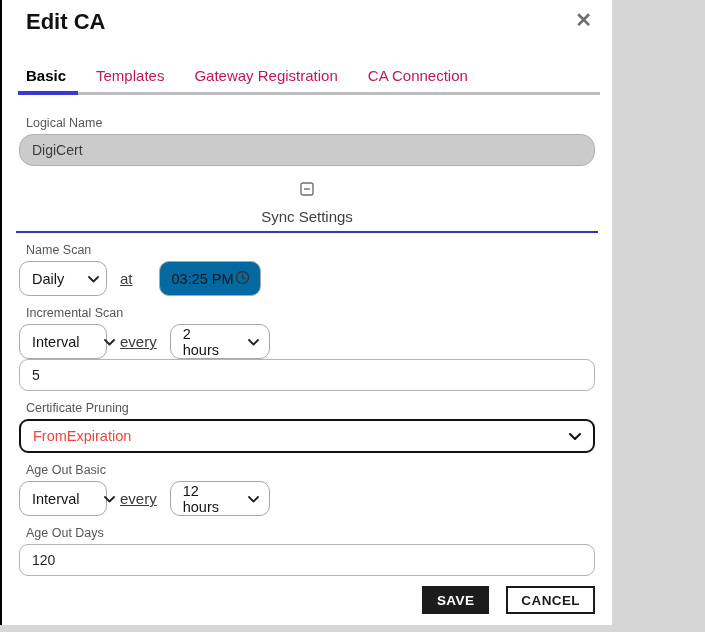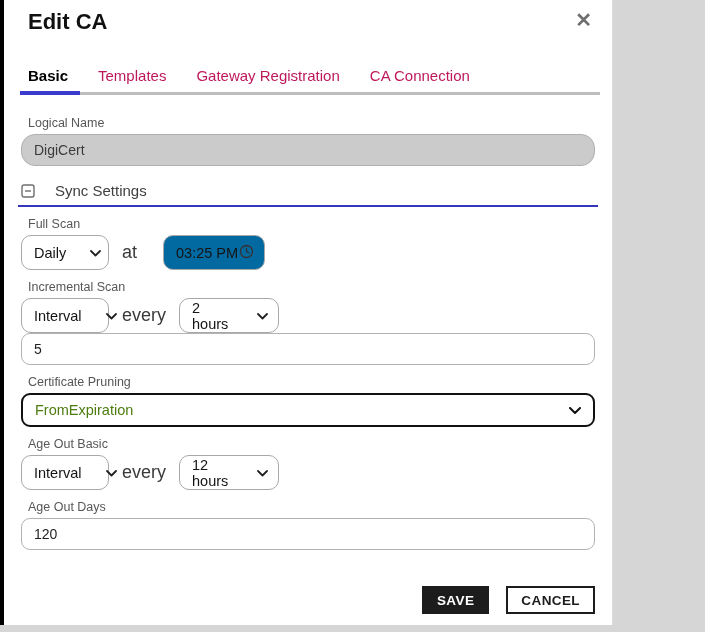--- a/index.html
+++ b/index.html
@@ -7,21 +7,21 @@
   body {
     width:705px; height:632px;
     background:#d6d6d6;
     font-family:"Liberation Sans", sans-serif;
     -webkit-font-smoothing:antialiased;
   }
   .modal {
     position:relative;
     width:613px; height:625px;
     background:#ffffff;
-    border-left:4px solid #000000;
+    border-left:2px solid #000000;
     border-right:1px solid #dcdcdc;
     overflow:hidden;
   }
   
   .modal-header { position:relative; padding:8px 24px 0 24px; }
   .modal-title { margin:0; font-size:22px; line-height:27px; font-weight:bold; color:#111; }
   .close-btn {
     position:absolute; top:6px; right:16px;
     background:none; border:none; cursor:pointer;
     font-size:20px; font-weight:bold; color:#6f6f6f;
@@ -57,53 +57,53 @@
     border:1px solid #b3b3b3; border-radius:9px;
     padding:0 12px; font-size:14px; color:#1f1f1f;
     font-family:"Liberation Sans", sans-serif;
     background:#fff; outline:none;
   }
   .text-input:disabled {
     background:#cbcbcb; border-color:#b0b0b0; color:#3c3c3c;border-radius:14px;
   }
   
   .section-header {
-    display:flex; align-items:center; gap:20px;
-    margin-top:16px; cursor:pointer;
+    display:flex; align-items:center; gap:12px;
+    margin-top:16px; cursor:pointer;flex-direction:column;
   }
   .section-header .sq-icon { display:inline-flex; }
   .section-title { font-size:15px; color:#3f3f3f; }
   .section-divider {
     border:none; border-top:2px solid #3535bd;
     margin:6px -3px 0 -3px;
   }
   
   .inline-row { display:flex; align-items:center; }
   .select-box {
     display:inline-flex; align-items:center; justify-content:space-between;
     height:35px; border:1px solid #a8a8a8; border-radius:10px;
     padding:0 10px 0 12px; background:#fff; cursor:pointer;
     font-size:14.5px; color:#141414; gap:24px;
   }
   .select-box .chev { display:inline-flex; margin-top:2px; }
   .w-daily { width:88px; }
   .w-hours { width:100px; }
-  .connector { font-size:18px; color:#3a3a3a; margin:0 13px; }
+  .connector { font-size:15px; color:#3a3a3a; margin:0 13px;text-decoration:underline; }
   .time-box {
     display:inline-flex; align-items:center; justify-content:space-between;
     height:35px; border:1px solid #a8a8a8; border-radius:10px;
     padding:0 10px 0 12px; background:#0369a1; cursor:text;
     font-size:14.5px; color:#141414; width:102px; margin-left:13px;
   }
   .select-full {
     display:flex; align-items:center; justify-content:space-between;
     width:100%; height:34px;
     border:2px solid #111; border-radius:9px;
     padding:0 12px; background:#fff; cursor:pointer;
-    font-size:14.5px; color:#4d7c0f;
+    font-size:14.5px; color:#ef4444;
   }
   
   .footer {
     position:absolute; right:17px; bottom:11px;
     display:flex; align-items:center; gap:17px;
   }
   .btn {
     font-family:"Liberation Sans", sans-serif;
     font-size:13.5px; font-weight:600; letter-spacing:0.4px;
     height:28px; padding:0 13px; cursor:pointer;
@@ -139,21 +139,21 @@
       <span class="sq-icon">
         <svg width="14" height="14" viewBox="0 0 14 14">
           <rect x="1" y="1" width="12" height="12" rx="2" fill="none" stroke="#6f6f6f" stroke-width="1.4"></rect>
           <line x1="4" y1="7" x2="10" y2="7" stroke="#6f6f6f" stroke-width="1.4"></line>
         </svg>
       </span>
       <span class="section-title">Sync Settings</span>
     </div>
     <hr class="section-divider">
 
-    <div class="field-label">Full Scan</div>
+    <div class="field-label">Name Scan</div>
     <div class="inline-row">
       <div class="select-box w-daily">
         <span>Daily</span>
         <span class="chev">
           <svg width="11" height="7" viewBox="0 0 11 7">
               <path d="M1 1 L5.5 5.5 L10 1" fill="none" stroke="#222" stroke-width="1.8" stroke-linecap="round" stroke-linejoin="round"></path>
             </svg>
         </span>
       </div>
       <span class="connector">at</span>

